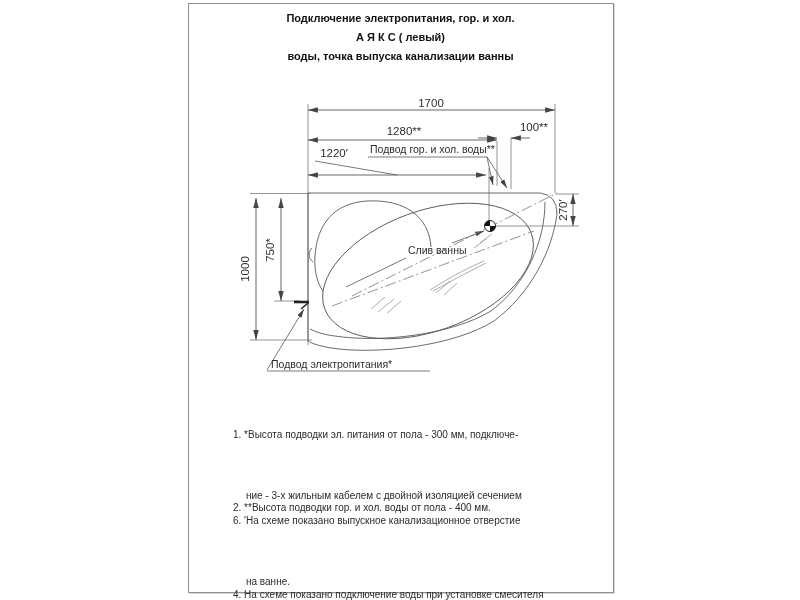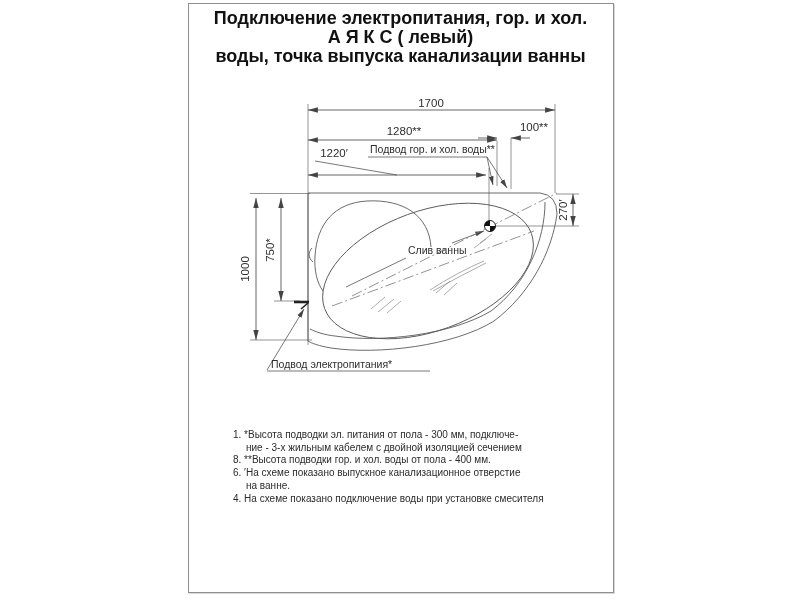--- a/index.html
+++ b/index.html
@@ -1,24 +1,24 @@
 <!DOCTYPE html>
 <html><head>
 <meta charset="utf-8">
 <style>
   html,body{margin:0;padding:0;background:#ffffff;}
   body{width:800px;height:600px;position:relative;font-family:"Liberation Sans",sans-serif;overflow:hidden;}
   .page{position:absolute;left:188px;top:3px;width:424px;height:588px;background:#fff;border:1px solid #8f8f8f;box-shadow:1px 1px 0 #d8d8d8;}
-  .title{position:absolute;left:188px;top:9px;width:425px;text-align:center;font-size:18px;font-weight:bold;line-height:19px;color:#111;}
+  .title{position:absolute;left:188px;top:9px;width:425px;text-align:center;font-size:11px;font-weight:bold;line-height:19px;color:#111;}
   svg.draw{position:absolute;left:0;top:0;width:800px;height:600px;}
   svg.draw text{fill:#2e2e2e;font-family:"Liberation Sans",sans-serif;}
   .dimtxt{font-size:11.5px;}
   .lbltxt{font-size:10.5px;}
   .notes{position:absolute;left:233px;top:429px;width:340px;font-size:10px;line-height:12.7px;color:#2b2b2b;}
-  .notes .cont{padding-left:13px;}
+  .notes .cont{padding-left:13px;margin-top:48px;}
 </style>
 </head>
 <body>
 
 <div class="page"></div>
 
 <div class="title">
   <div>Подключение электропитания, гор. и хол.</div>
   <div>А Я К С  ( левый)</div>
   <div>воды, точка выпуска канализации ванны</div>
@@ -114,17 +114,17 @@
   <text class="dimtxt" x="567" y="210" text-anchor="middle" transform="rotate(-90 567 210)">270′</text>
 
   <text class="lbltxt" x="370" y="153">Подвод гор. и хол. воды**</text>
   <text class="lbltxt" x="408" y="254">Слив ванны</text>
   <text class="lbltxt" x="271" y="368">Подвод электропитания*</text>
 </svg>
 
 <div class="notes">
   <div>1. *Высота подводки эл. питания от пола - 300 мм, подключе-</div>
   <div class="cont">ние - 3-х жильным кабелем с двойной изоляцией сечением</div>
-  <div>8. **Высота подводки гор. и хол. воды от пола - 400 мм.</div>
+  <div>2. **Высота подводки гор. и хол. воды от пола - 400 мм.</div>
   <div>6. ′На схеме показано выпускное канализационное отверстие</div>
   <div class="cont">на ванне.</div>
   <div>4. На схеме показано подключение воды при установке смесителя</div>
 </div>
 
 </body></html>

